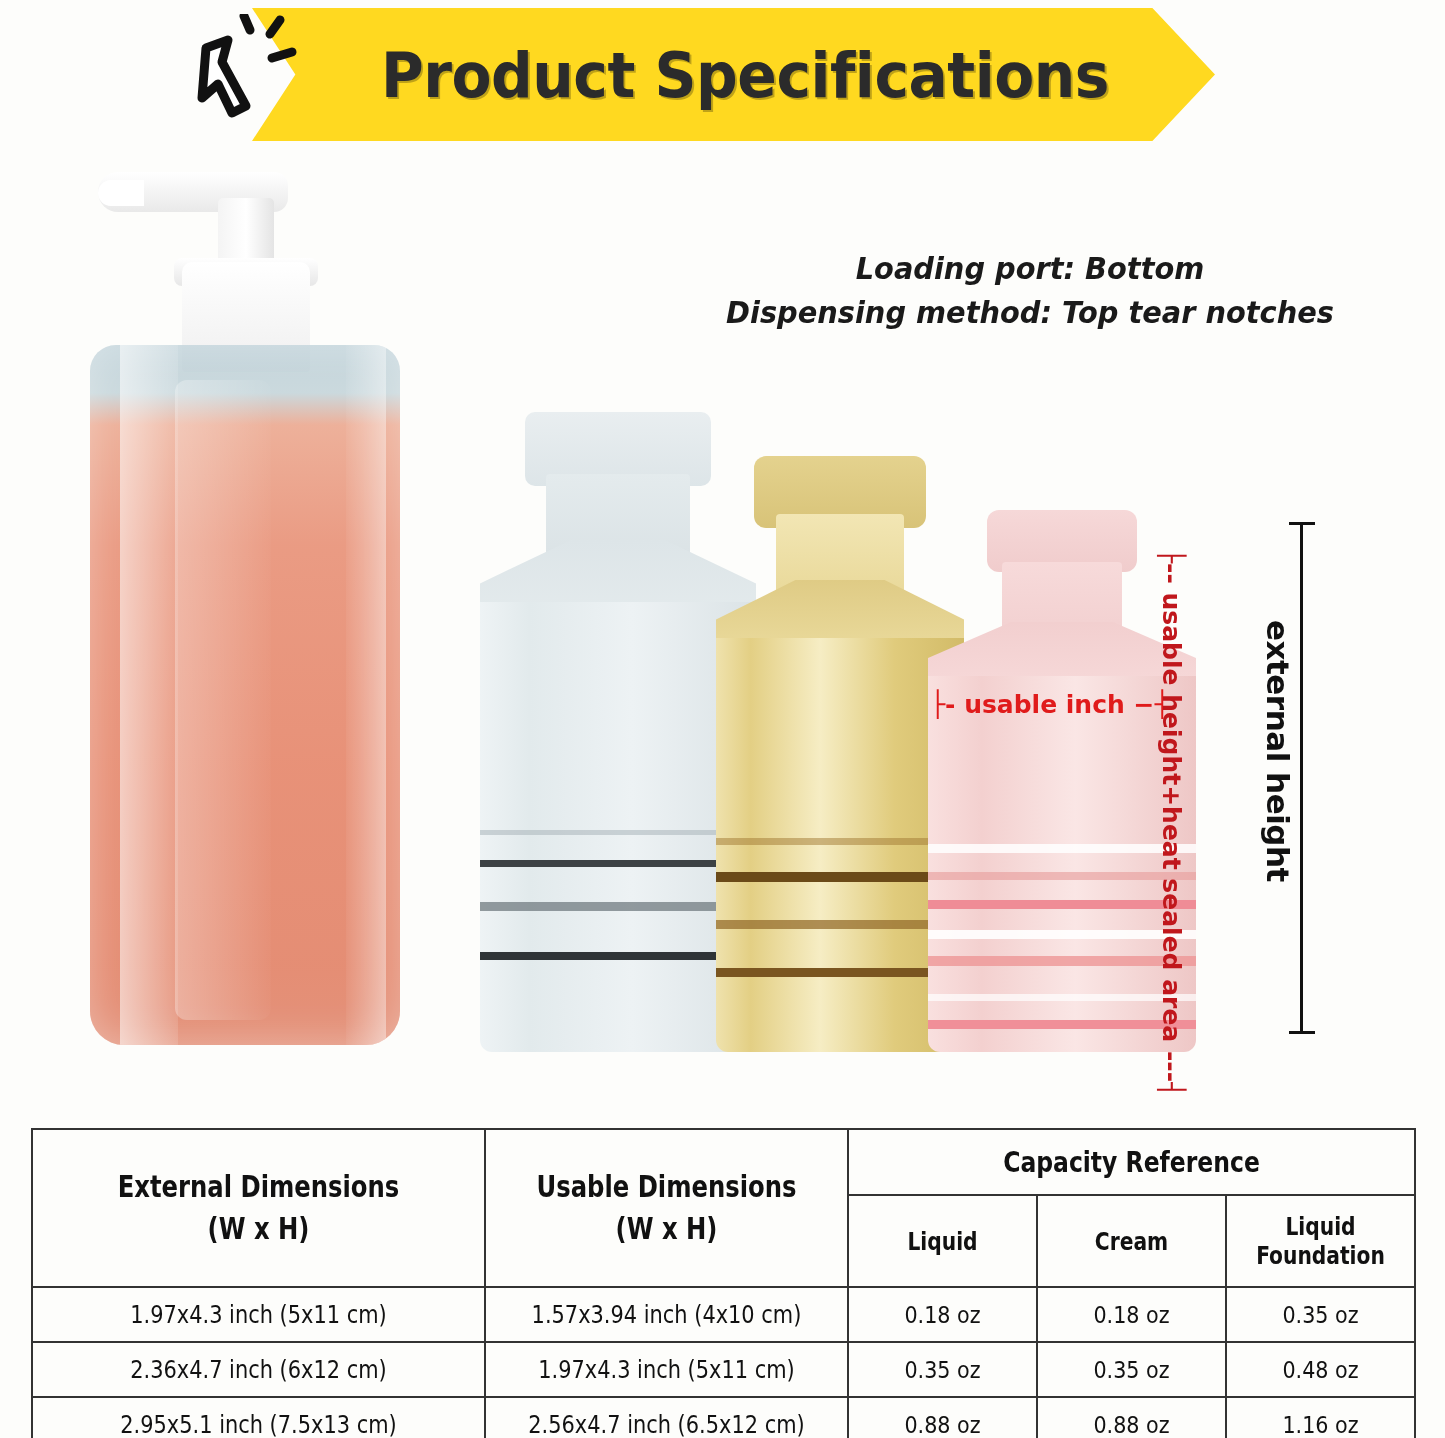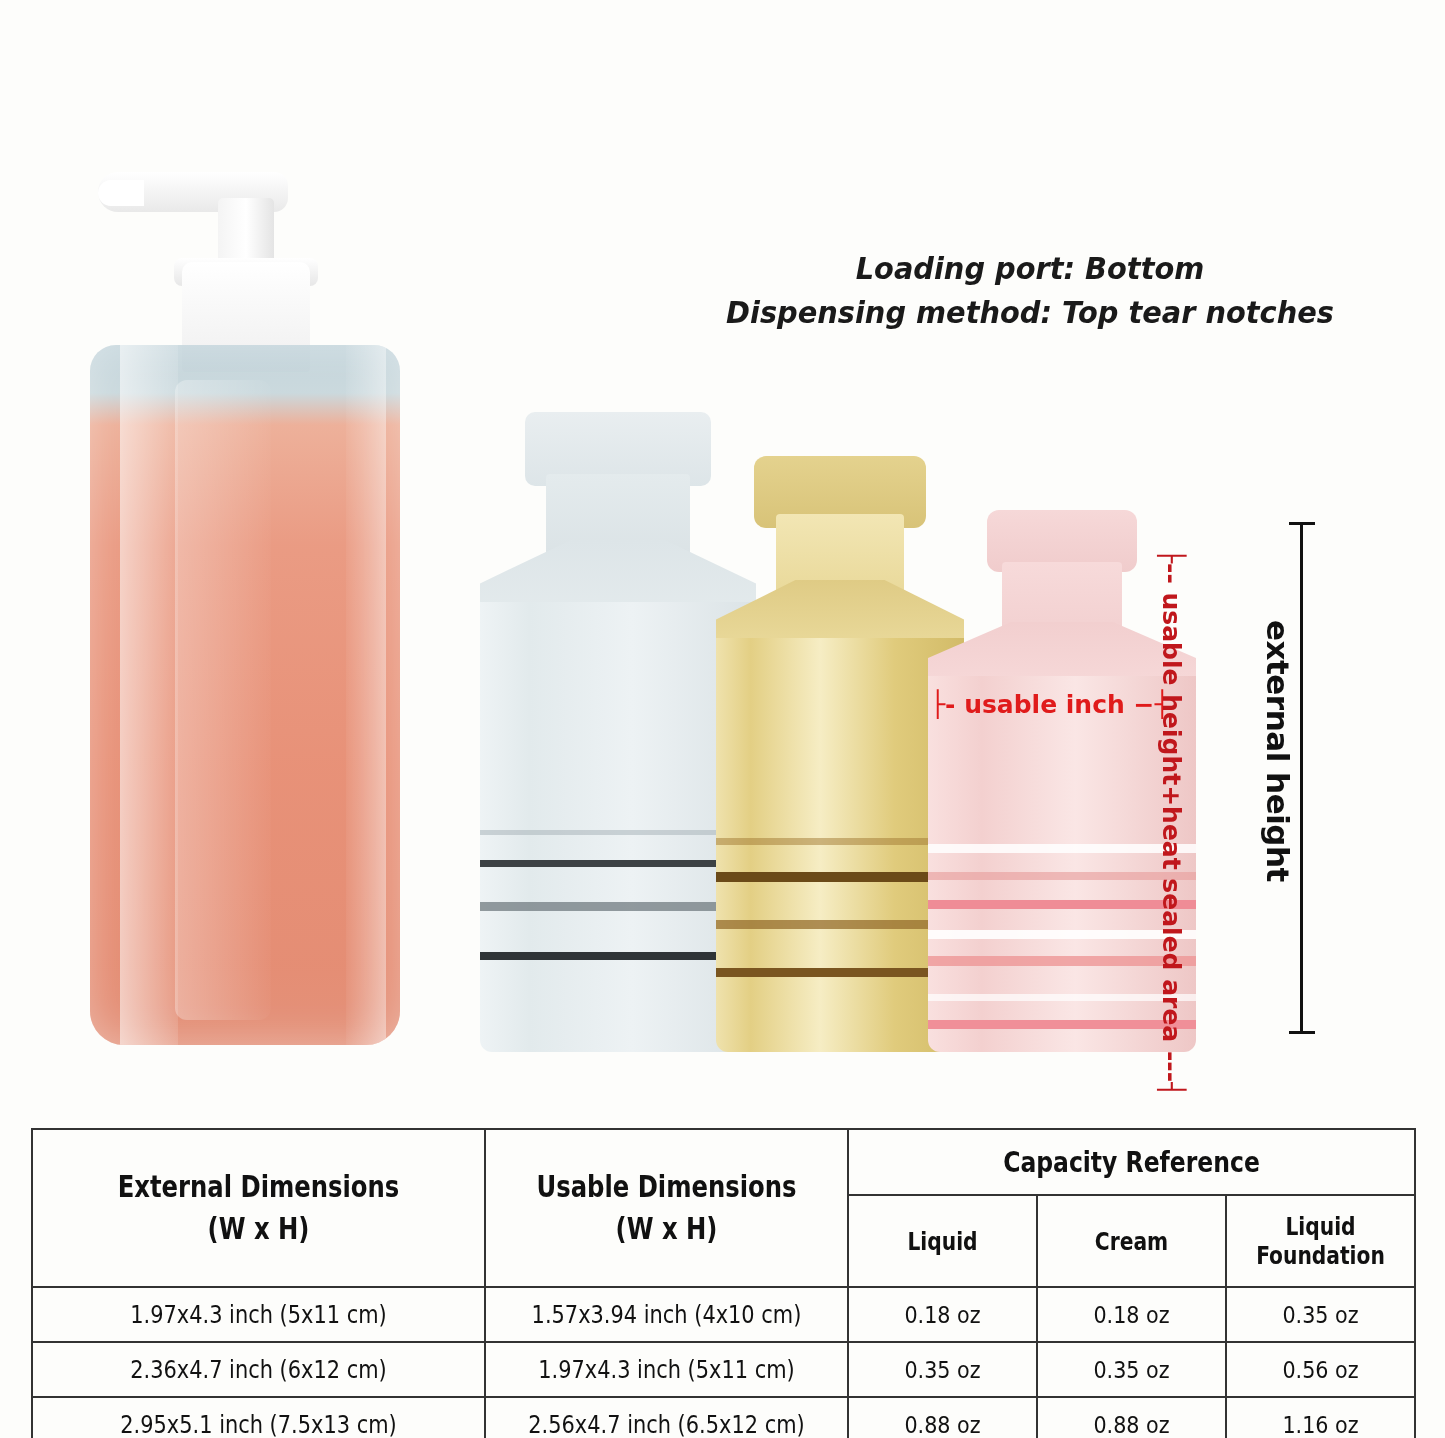--- a/index.html
+++ b/index.html
@@ -171,20 +171,32 @@
   .td-oz{
     font-family:"DejaVu Sans Condensed","DejaVu Sans", sans-serif;
     font-size:23px;height:51px;
   }
 </style>
 </head>
 <body>
 
 <div class="page">
 
+  <div class="banner-wrap">
+    <div class="banner-shape"></div>
+
+    <svg class="cursor-icon" viewBox="0 0 120 115">
+      <path d="M18 34 L40 26 L34 48 L58 92 L44 99 L30 70 L14 84 Z" fill="#ffffff" stroke="#111111" stroke-width="9" stroke-linejoin="round"></path>
+      <path d="M62 16 L56 2" stroke="#111111" stroke-width="9" stroke-linecap="round"></path>
+      <path d="M82 20 L92 6" stroke="#111111" stroke-width="9" stroke-linecap="round"></path>
+      <path d="M84 44 L104 38" stroke="#111111" stroke-width="9" stroke-linecap="round"></path>
+    </svg>
+
+    <div class="banner-title">Product Specifications</div>
+  </div>
 
   <div class="notes">
     <div>Loading port: Bottom</div>
     <div>Dispensing method: Top tear notches</div>
   </div>
 
   <div class="bottle">
     <div class="pump-head"></div>
     <div class="pump-stem"></div>
     <div class="bottle-collar"></div>
@@ -288,21 +300,21 @@
         <td class="td-cell">1.57x3.94 inch (4x10 cm)</td>
         <td class="td-oz">0.18 oz</td>
         <td class="td-oz">0.18 oz</td>
         <td class="td-oz">0.35 oz</td>
       </tr>
       <tr>
         <td class="td-cell">2.36x4.7 inch (6x12 cm)</td>
         <td class="td-cell">1.97x4.3 inch (5x11 cm)</td>
         <td class="td-oz">0.35 oz</td>
         <td class="td-oz">0.35 oz</td>
-        <td class="td-oz">0.56 oz</td>
+        <td class="td-oz">0.48 oz</td>
       </tr>
       <tr>
         <td class="td-cell">2.95x5.1 inch (7.5x13 cm)</td>
         <td class="td-cell">2.56x4.7 inch (6.5x12 cm)</td>
         <td class="td-oz">0.88 oz</td>
         <td class="td-oz">0.88 oz</td>
         <td class="td-oz">1.16 oz</td>
       </tr>
     </tbody>
   </table>

